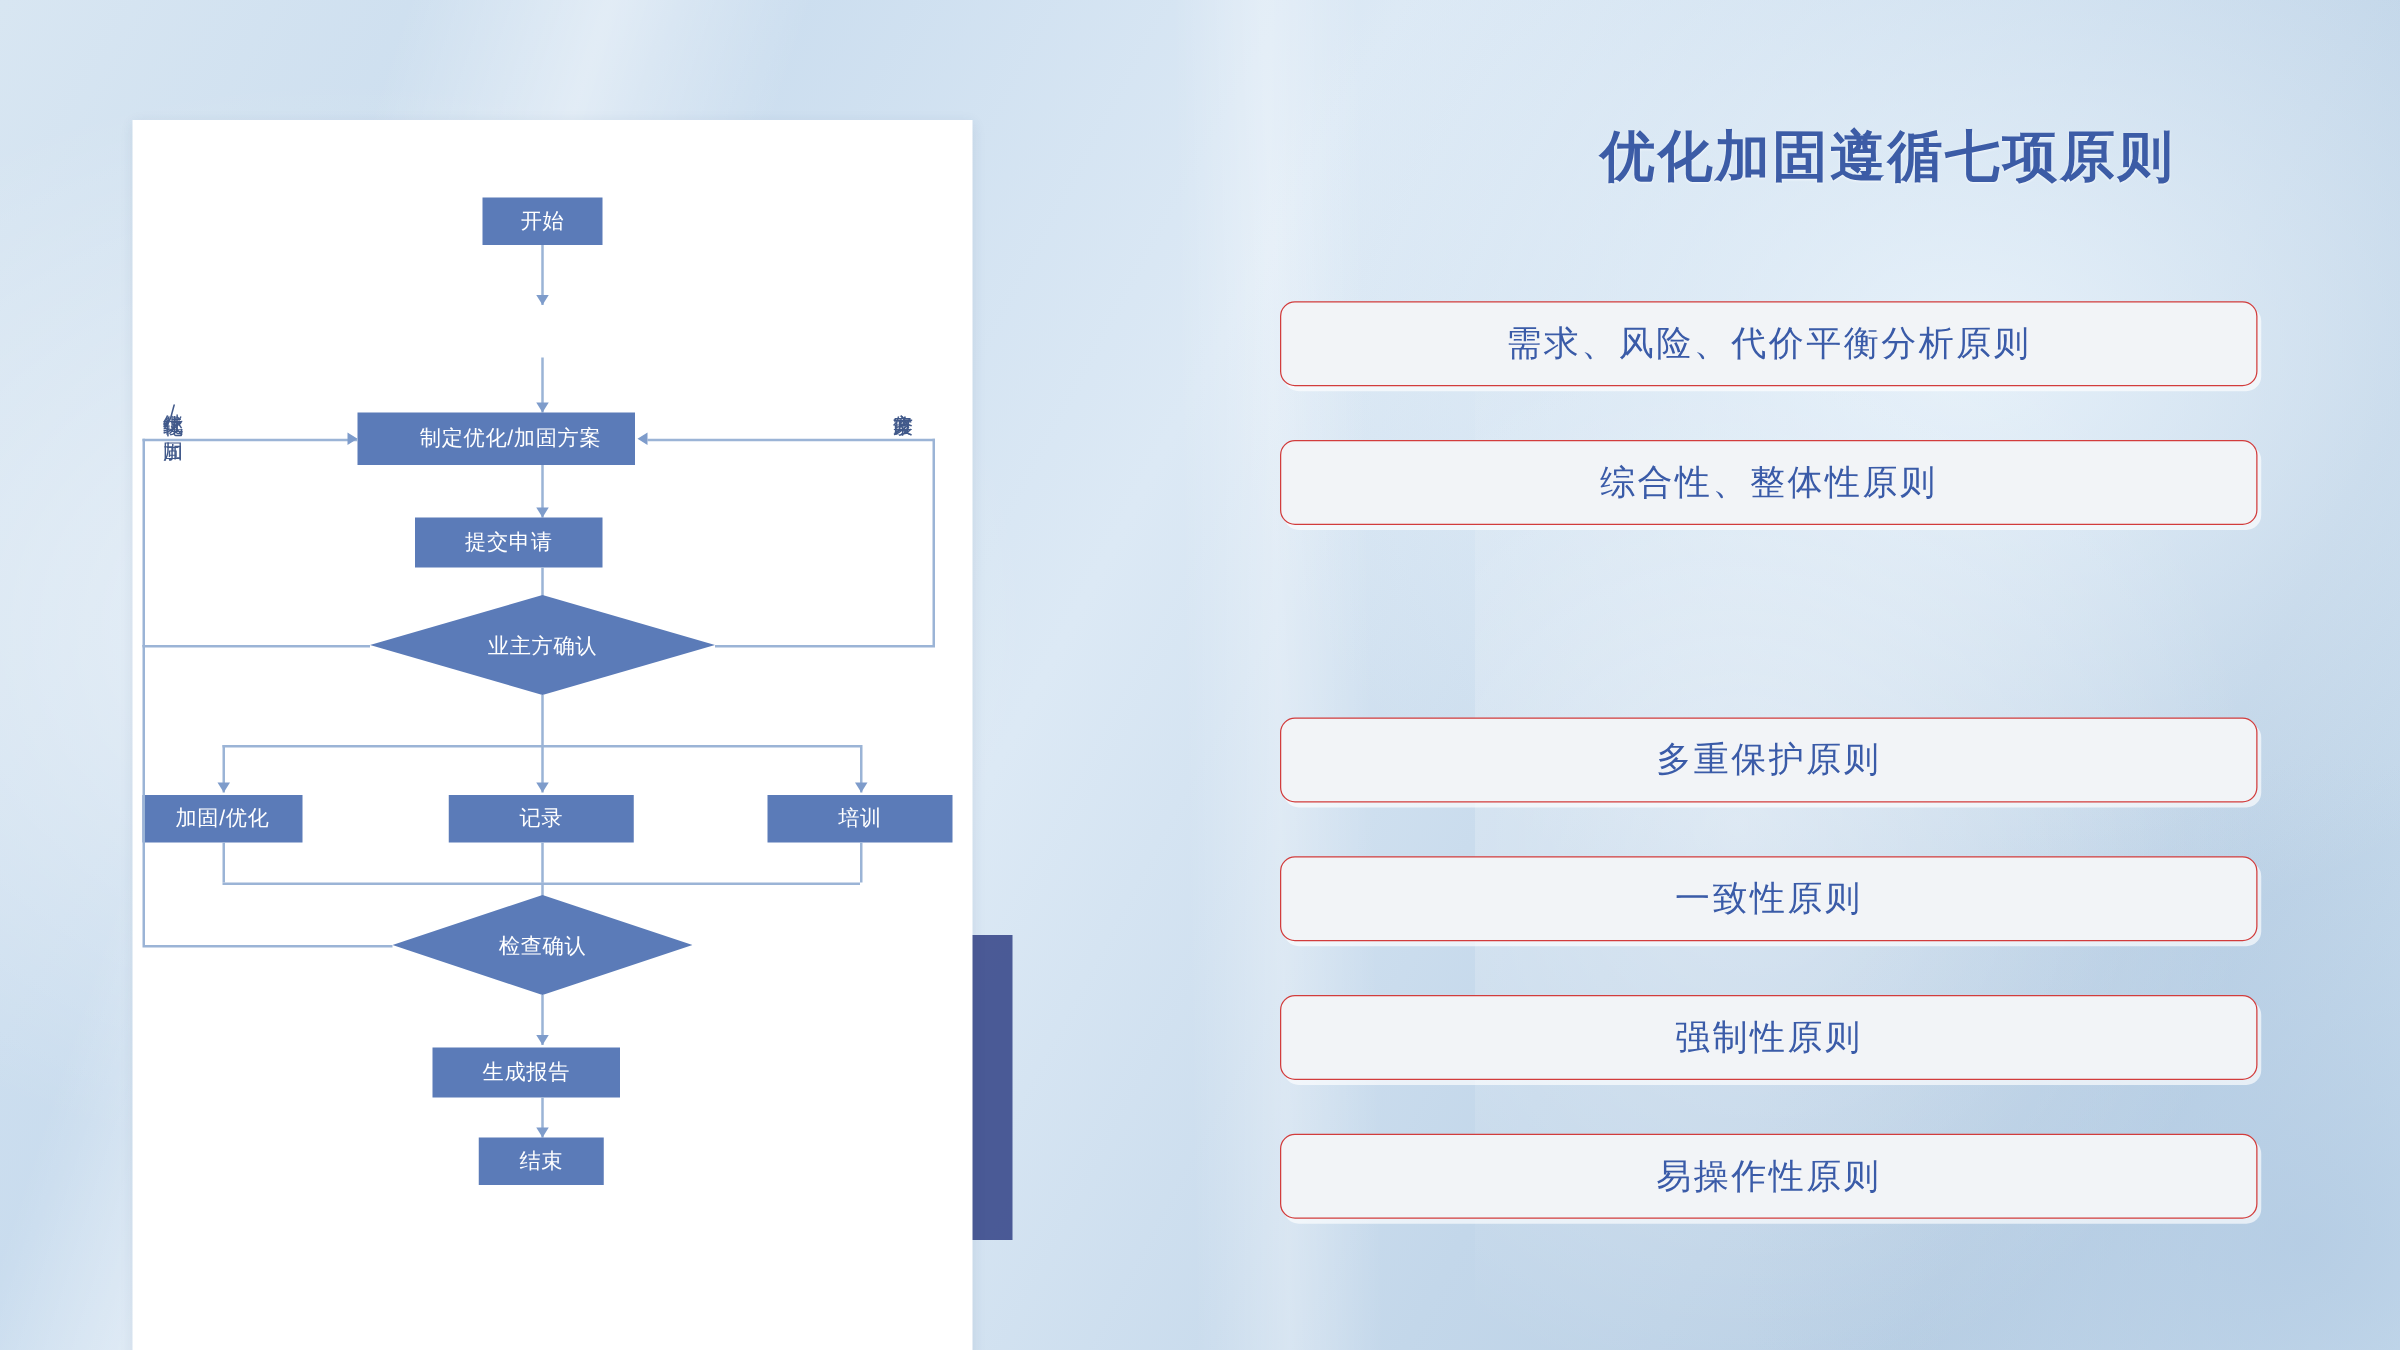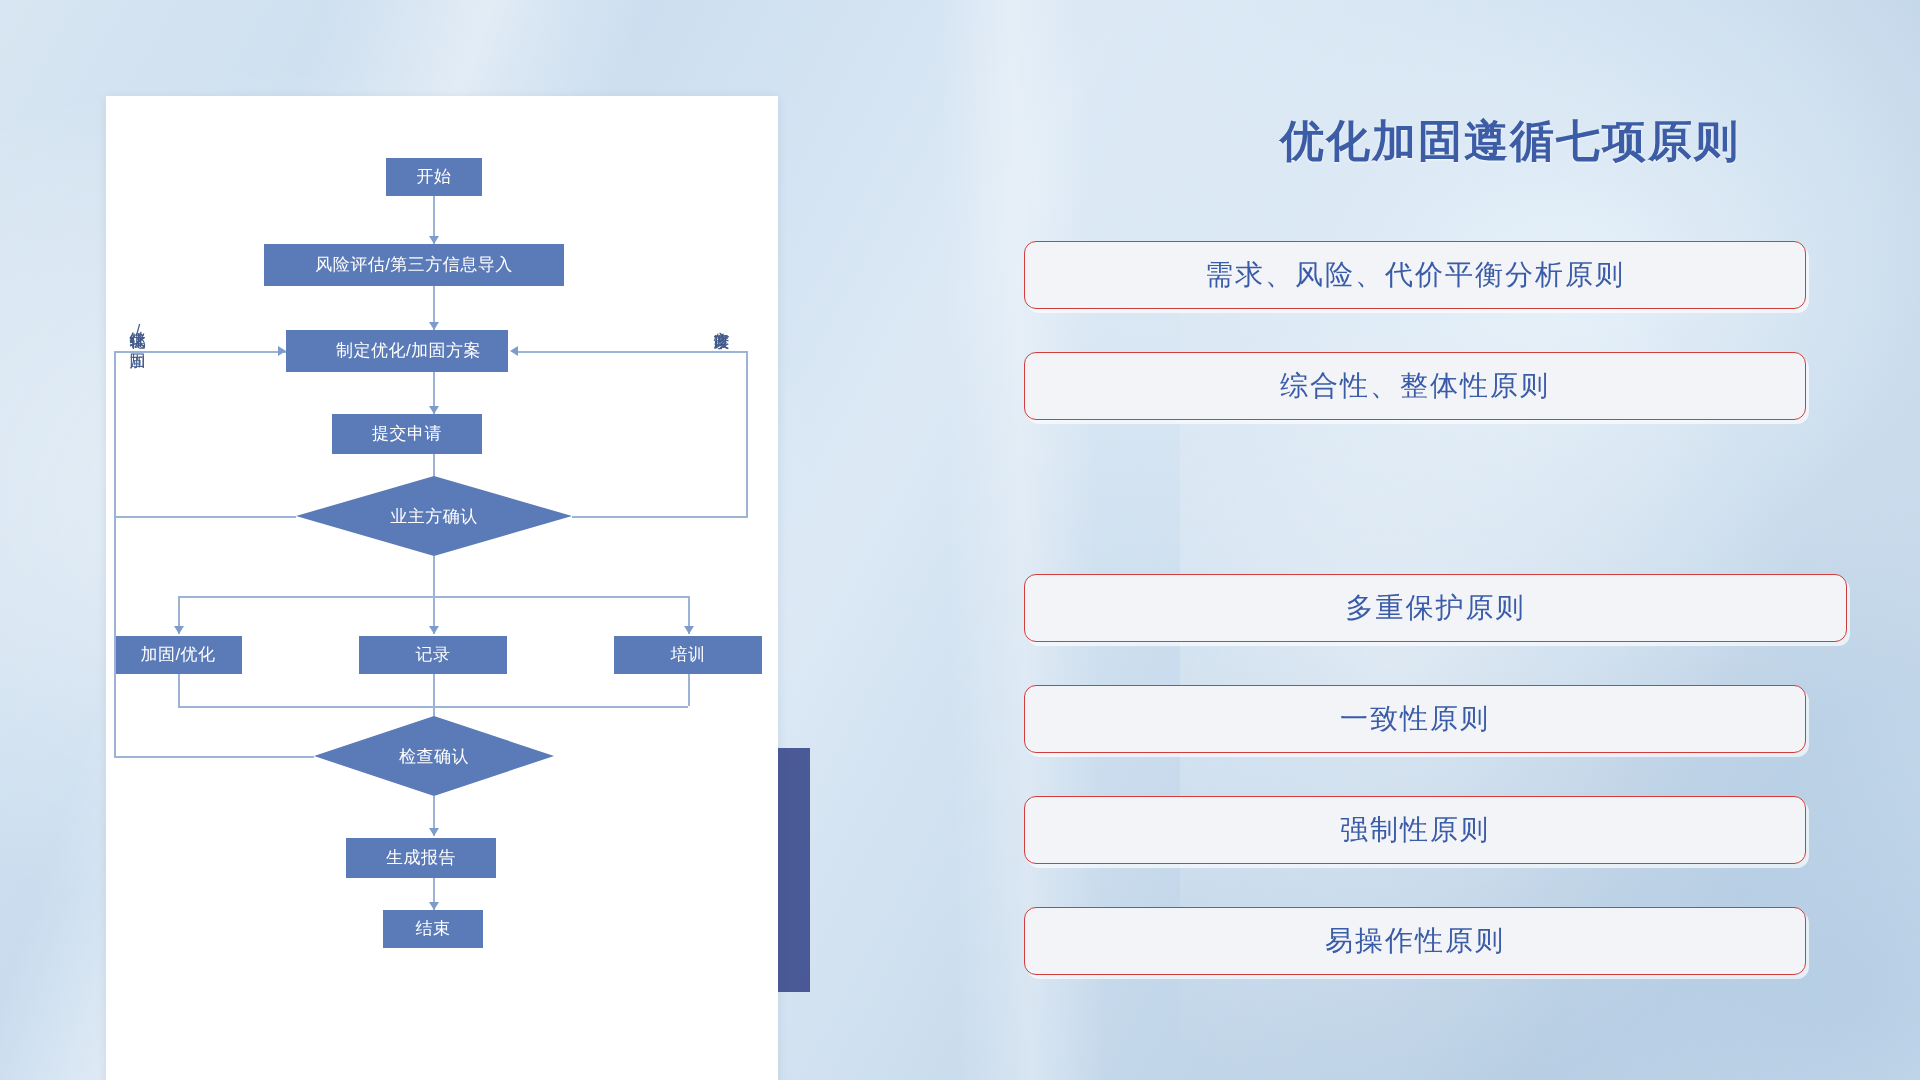--- a/index.html
+++ b/index.html
@@ -127,21 +127,21 @@
     writing-mode: vertical-rl;
     text-orientation: upright;
     letter-spacing: 1px;
     line-height: 1.15;
   }
 
   
   .right-title {
     position: absolute;
     left: 1150px;
-    top: 112px;
+    top: 96px;
     width: 720px;
     text-align: center;
     font-size: 44px;
     font-weight: bold;
     color: #3c5ca6;
     letter-spacing: 2px;
     text-shadow: 0 1px 2px rgba(255,255,255,0.7);
   }
   .pill {
     position: absolute;
@@ -178,21 +178,20 @@
 
   <div class="flow-shadow"></div>
 
   <div class="flow-card">
     <div class="flow-inner">
 
       <div class="node" style="left:280px; top:62px; width:96px; height:38px;">开始</div>
       <div class="line vline" style="left:327px; top:100px; height:48px;"></div>
       <div class="arrow-down" style="left:323px; top:140px;"></div>
 
-      <div class="node" style="left:158px; top:148px; width:300px; height:42px;">风险评估/第三方信息导入</div>
       <div class="line vline" style="left:327px; top:190px; height:44px;"></div>
       <div class="arrow-down" style="left:323px; top:226px;"></div>
 
       <div class="node" style="left:180px; top:234px; width:222px; height:42px;padding-left:23px;">制定优化/加固方案</div>
       <div class="line vline" style="left:327px; top:276px; height:42px;"></div>
       <div class="arrow-down" style="left:323px; top:310px;"></div>
 
       <div class="node" style="left:226px; top:318px; width:150px; height:40px;">提交申请</div>
       <div class="line vline" style="left:327px; top:358px; height:50px;"></div>
       <div class="arrow-down" style="left:323px; top:400px;"></div>
@@ -249,21 +248,21 @@
   </div>
 
   <div class="right-title">优化加固遵循七项原则</div>
 
   <div class="pill" style="top:241px;">
     <span class="pill-inner">需求、风险、代价平衡分析原则</span>
   </div>
   <div class="pill" style="top:352px;">
     <span class="pill-inner">综合性、整体性原则</span>
   </div>
-  <div class="pill" style="top:574px;padding-left:41px;">
+  <div class="pill" style="top:574px;">
     <span class="pill-inner">多重保护原则</span>
   </div>
   <div class="pill" style="top:685px;">
     <span class="pill-inner">一致性原则</span>
   </div>
   <div class="pill" style="top:907px;">
     <span class="pill-inner">易操作性原则</span>
   </div>
   <div class="pill" style="top:796px;">
     <span class="pill-inner">强制性原则</span>

